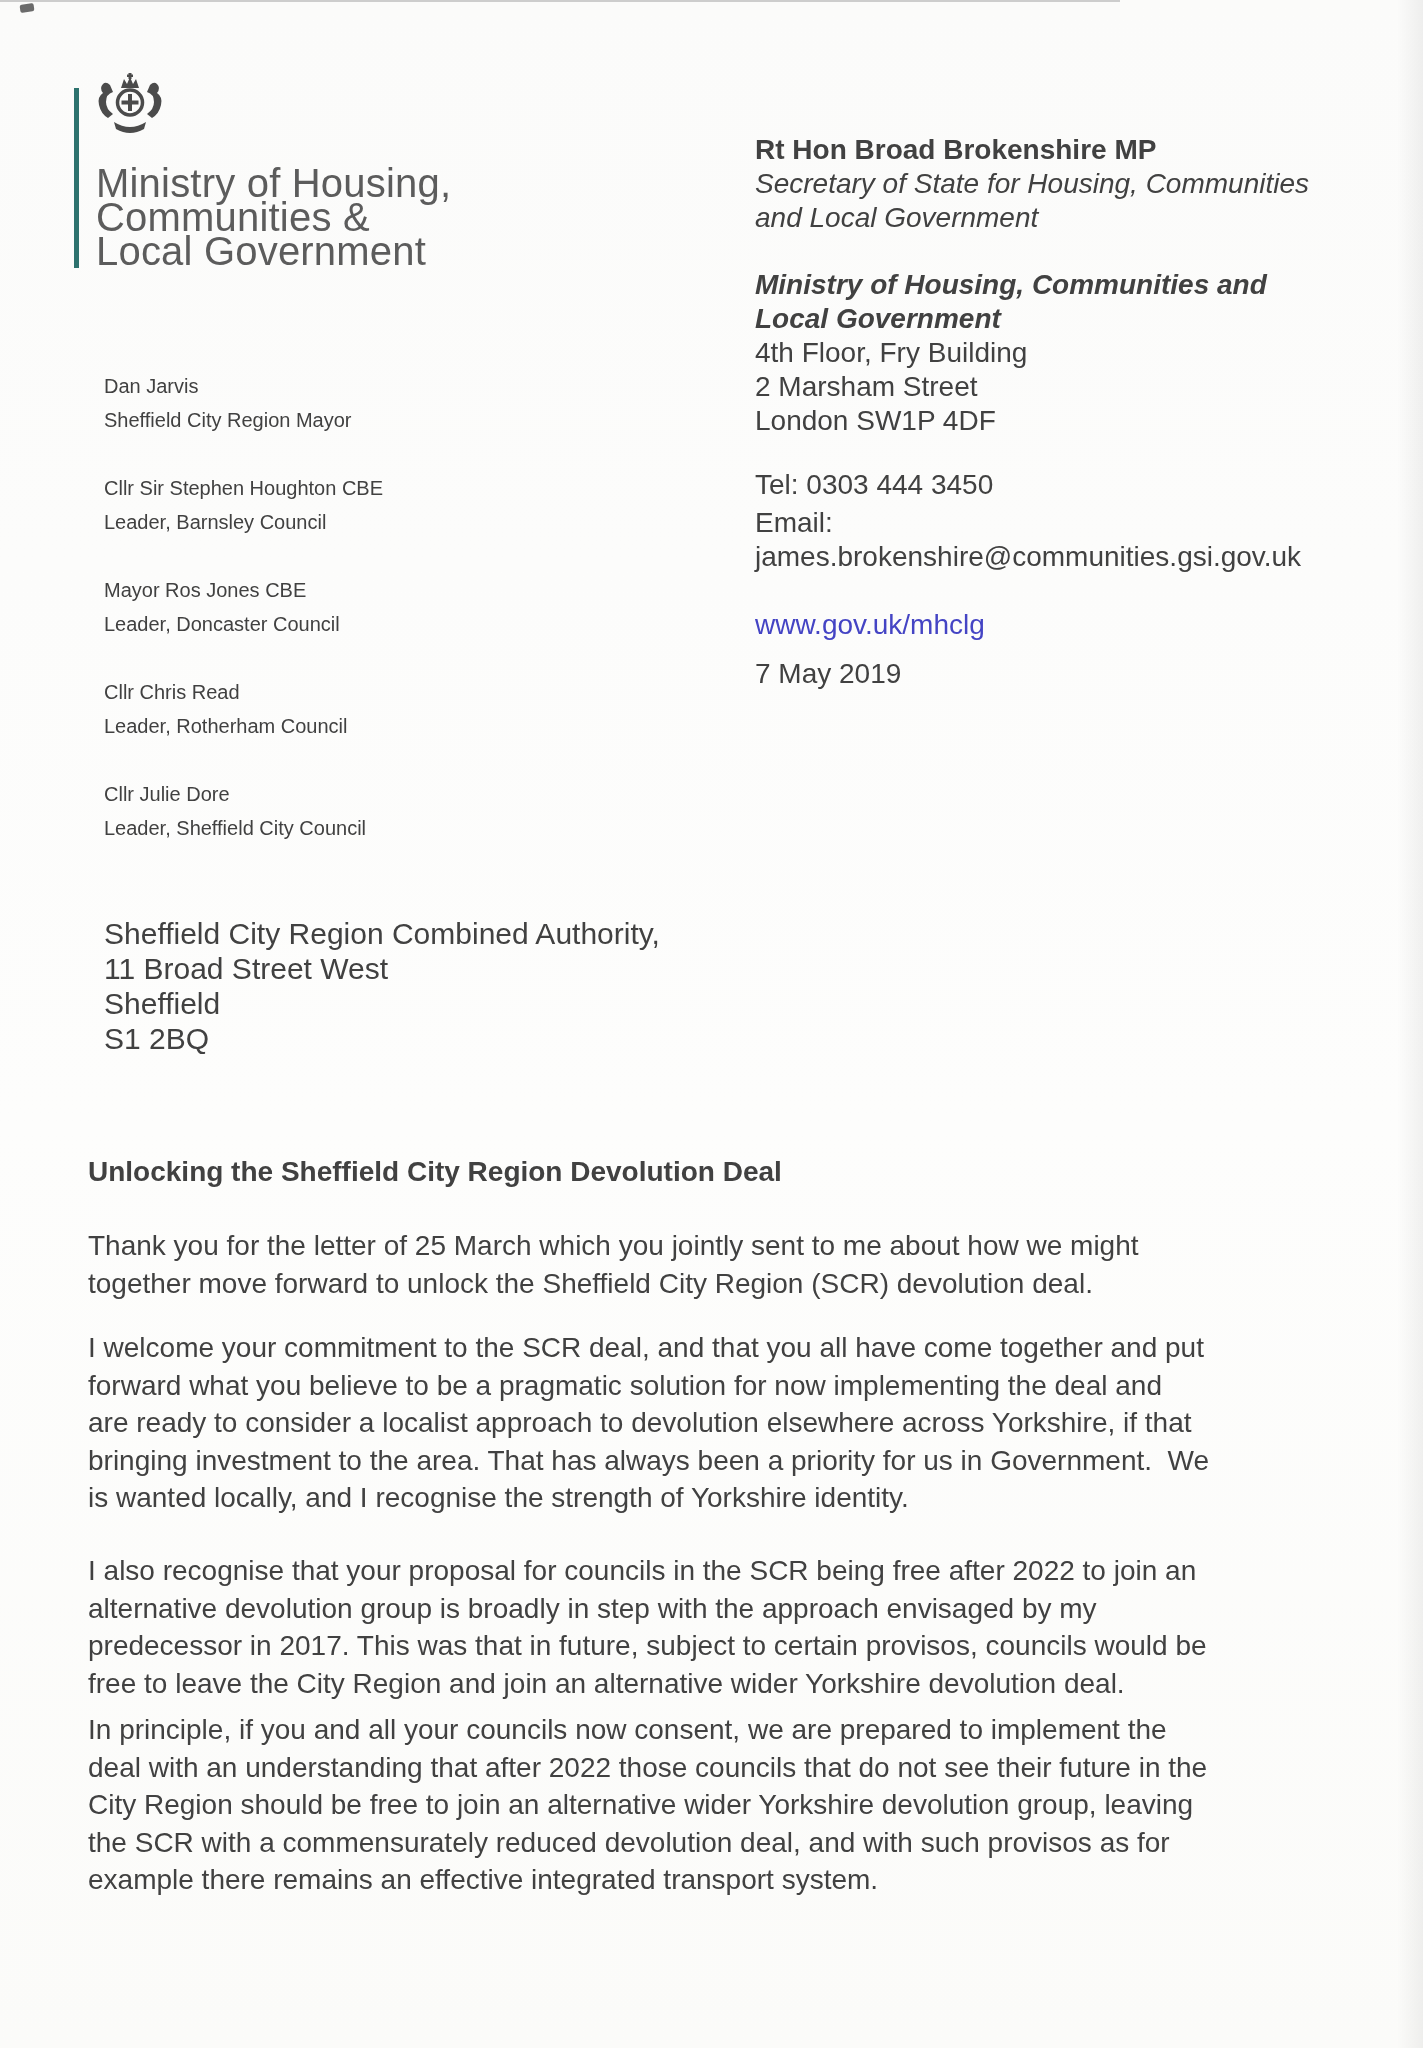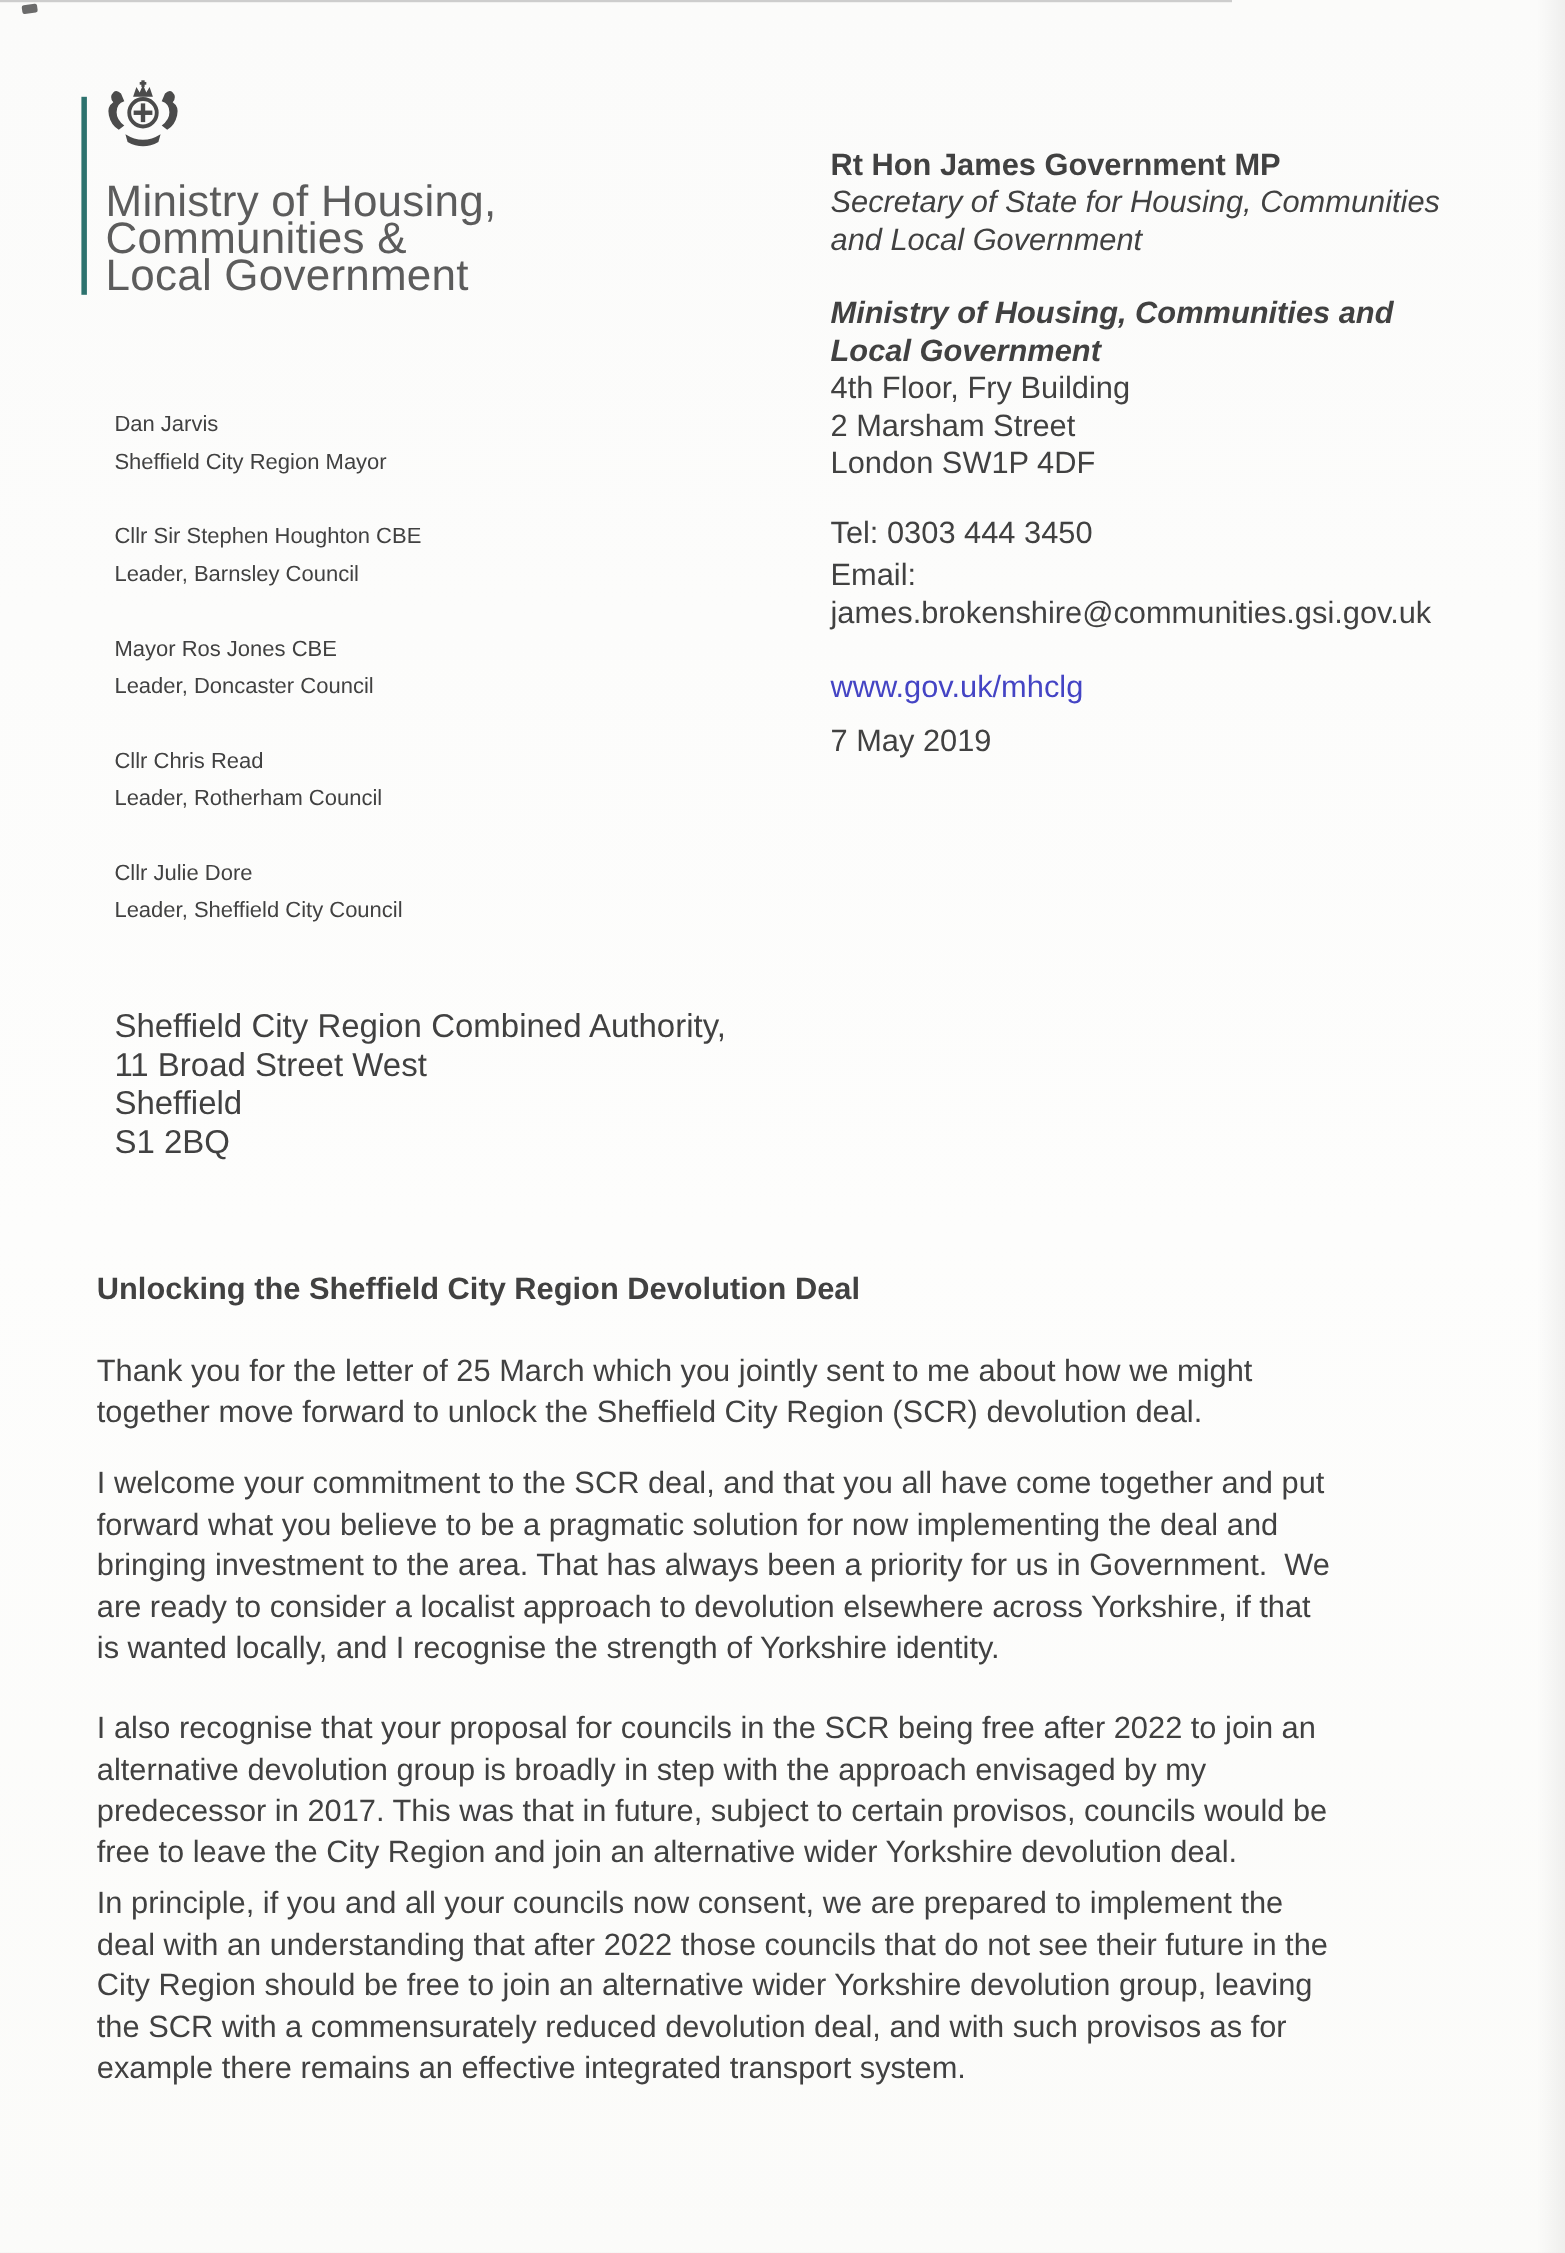--- a/index.html
+++ b/index.html
@@ -80,21 +80,21 @@
         <circle cx="36" cy="30.5" r="12.5"></circle>
       </g>
     </svg>
   </div>
   <div class="ministry-name">
     <div class="line">Ministry of Housing,</div>
     <div class="line">Communities &amp;</div>
     <div class="line">Local Government</div>
   </div>
 
-  <div class="rc sender-name line">Rt Hon James Government MP</div>
+  <div class="rc sender-name line">Rt Hon Broad Brokenshire MP</div>
   <div class="rc sender-title">
     <div class="line">Secretary of State for Housing, Communities</div>
     <div class="line">and Local Government</div>
   </div>
   <div class="rc sender-dept">
     <div class="line">Ministry of Housing, Communities and</div>
     <div class="line">Local Government</div>
   </div>
   <div class="rc sender-addr">
     <div class="line">4th Floor, Fry Building</div>
@@ -139,22 +139,22 @@
     </div>
 
   <div class="subject">Unlocking the Sheffield City Region Devolution Deal</div>
   <div class="para" id="para-0">
       <div class="bline">Thank you for the letter of 25 March which you jointly sent to me about how we might</div>
       <div class="bline">together move forward to unlock the Sheffield City Region (SCR) devolution deal.</div>
     </div>
   <div class="para" id="para-1">
       <div class="bline">I welcome your commitment to the SCR deal, and that you all have come together and put</div>
       <div class="bline">forward what you believe to be a pragmatic solution for now implementing the deal and</div>
+      <div class="bline">are ready to consider a localist approach to devolution elsewhere across Yorkshire, if that</div>
       <div class="bline">bringing investment to the area. That has always been a priority for us in Government.  We</div>
-      <div class="bline">are ready to consider a localist approach to devolution elsewhere across Yorkshire, if that</div>
       <div class="bline">is wanted locally, and I recognise the strength of Yorkshire identity.</div>
     </div>
   <div class="para" id="para-2">
       <div class="bline">I also recognise that your proposal for councils in the SCR being free after 2022 to join an</div>
       <div class="bline">alternative devolution group is broadly in step with the approach envisaged by my</div>
       <div class="bline">predecessor in 2017. This was that in future, subject to certain provisos, councils would be</div>
       <div class="bline">free to leave the City Region and join an alternative wider Yorkshire devolution deal.</div>
     </div>
   <div class="para" id="para-3">
       <div class="bline">In principle, if you and all your councils now consent, we are prepared to implement the</div>

